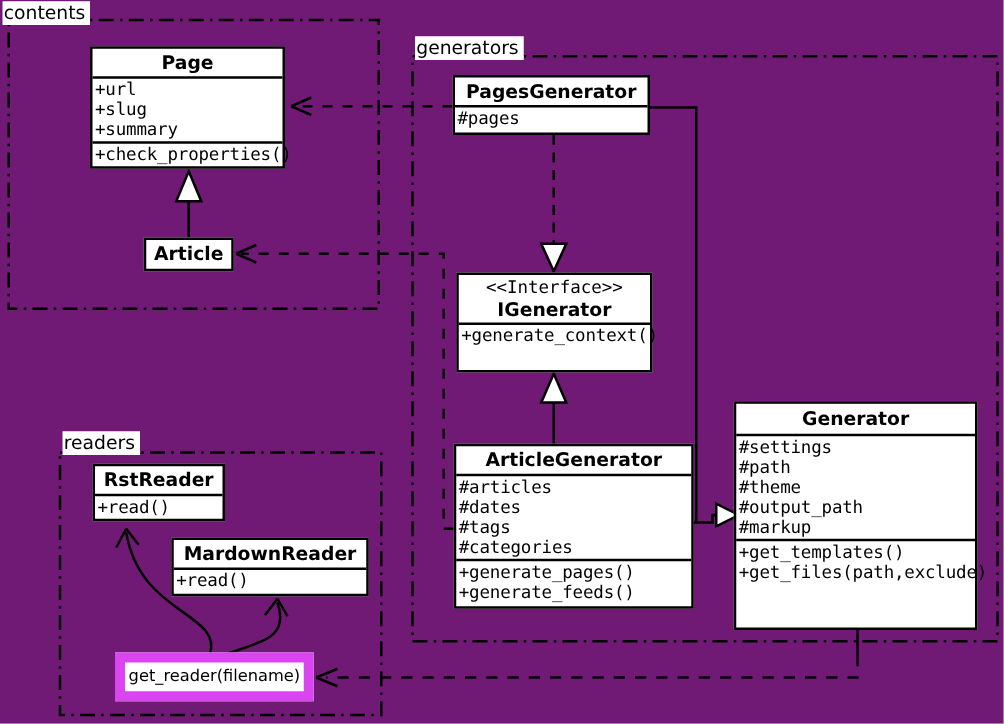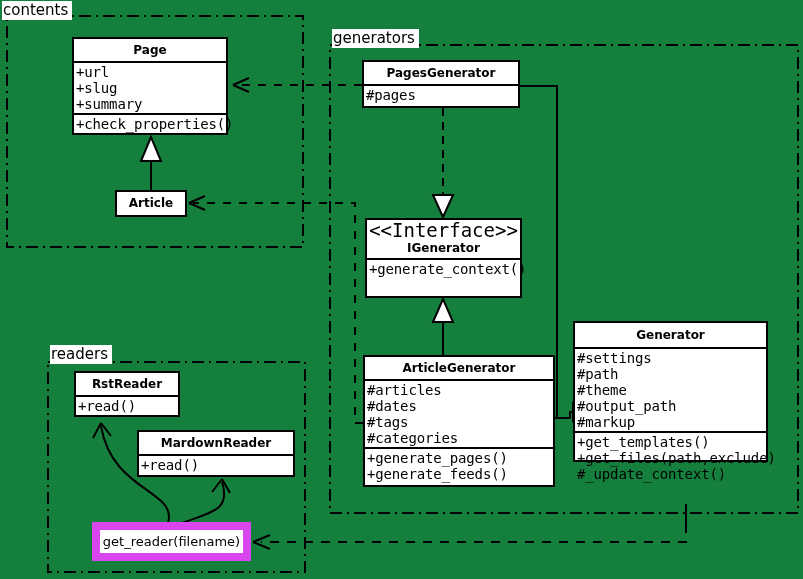--- a/index.html
+++ b/index.html
@@ -1,30 +1,30 @@
 <!DOCTYPE html>
 <html><head>
 <meta charset="utf-8">
 <style>
   html,body { margin:0; padding:0; background:#ffffff; }
   .canvas {
-    position:relative; width:803px; height:579px; background:#15803d;
+    position:relative; width:803px; height:579px; background:#701a75;
     font-family:"DejaVu Sans", sans-serif; overflow:hidden; color:#000;
   }
   .layer { position:absolute; left:0; top:0; }
   .cls {
     position:absolute; background:#ffffff; border:2px solid #000000;
     box-sizing:border-box;
   }
   .cls-title {
-    font-family:"DejaVu Sans", sans-serif; font-weight:bold; font-size:12px;
+    font-family:"DejaVu Sans", sans-serif; font-weight:bold; font-size:15px;
     line-height:22px; text-align:center; white-space:nowrap;
   }
   .stereotype {
-    font-family:"DejaVu Sans Mono", monospace; font-size:19px; line-height:16px;
+    font-family:"DejaVu Sans Mono", monospace; font-size:14px; line-height:16px;
     text-align:center; white-space:nowrap; padding-top:2px;
   }
   .sec { border-top:2px solid #000000; padding:1px 2px; }
   .mem {
     font-family:"DejaVu Sans Mono", monospace; font-size:14px; line-height:16px;
     letter-spacing:-0.15px; white-space:pre;
   }
   .pkg-label {
     position:absolute; background:#ffffff; font-size:15px; line-height:18px;
     padding:0 4px 1px 1px; white-space:nowrap;
@@ -137,33 +137,32 @@
       <div class="mem">#dates</div>
       <div class="mem">#tags</div>
       <div class="mem">#categories</div>
     </div>
     <div class="sec">
       <div class="mem">+generate_pages()</div>
       <div class="mem">+generate_feeds()</div>
     </div>
   </div>
 
-  <div class="cls" style="left:573px; top:321px; width:195px; height:141px;">
+  <div class="cls" style="left:587px; top:321px; width:195px; height:183px;">
     <div class="cls-title" style="line-height:24px;">Generator</div>
     <div class="sec">
       <div class="mem">#settings</div>
       <div class="mem">#path</div>
       <div class="mem">#theme</div>
       <div class="mem">#output_path</div>
       <div class="mem">#markup</div>
     </div>
     <div class="sec">
       <div class="mem">+get_templates()</div>
       <div class="mem">+get_files(path,exclude)</div>
-      <div class="mem">#_update_context()</div>
     </div>
   </div>
 
   <div class="cls" style="left:74px; top:371px; width:106px; height:46px;">
     <div class="cls-title">RstReader</div>
     <div class="sec">
       <div class="mem">+read()</div>
     </div>
   </div>
 

